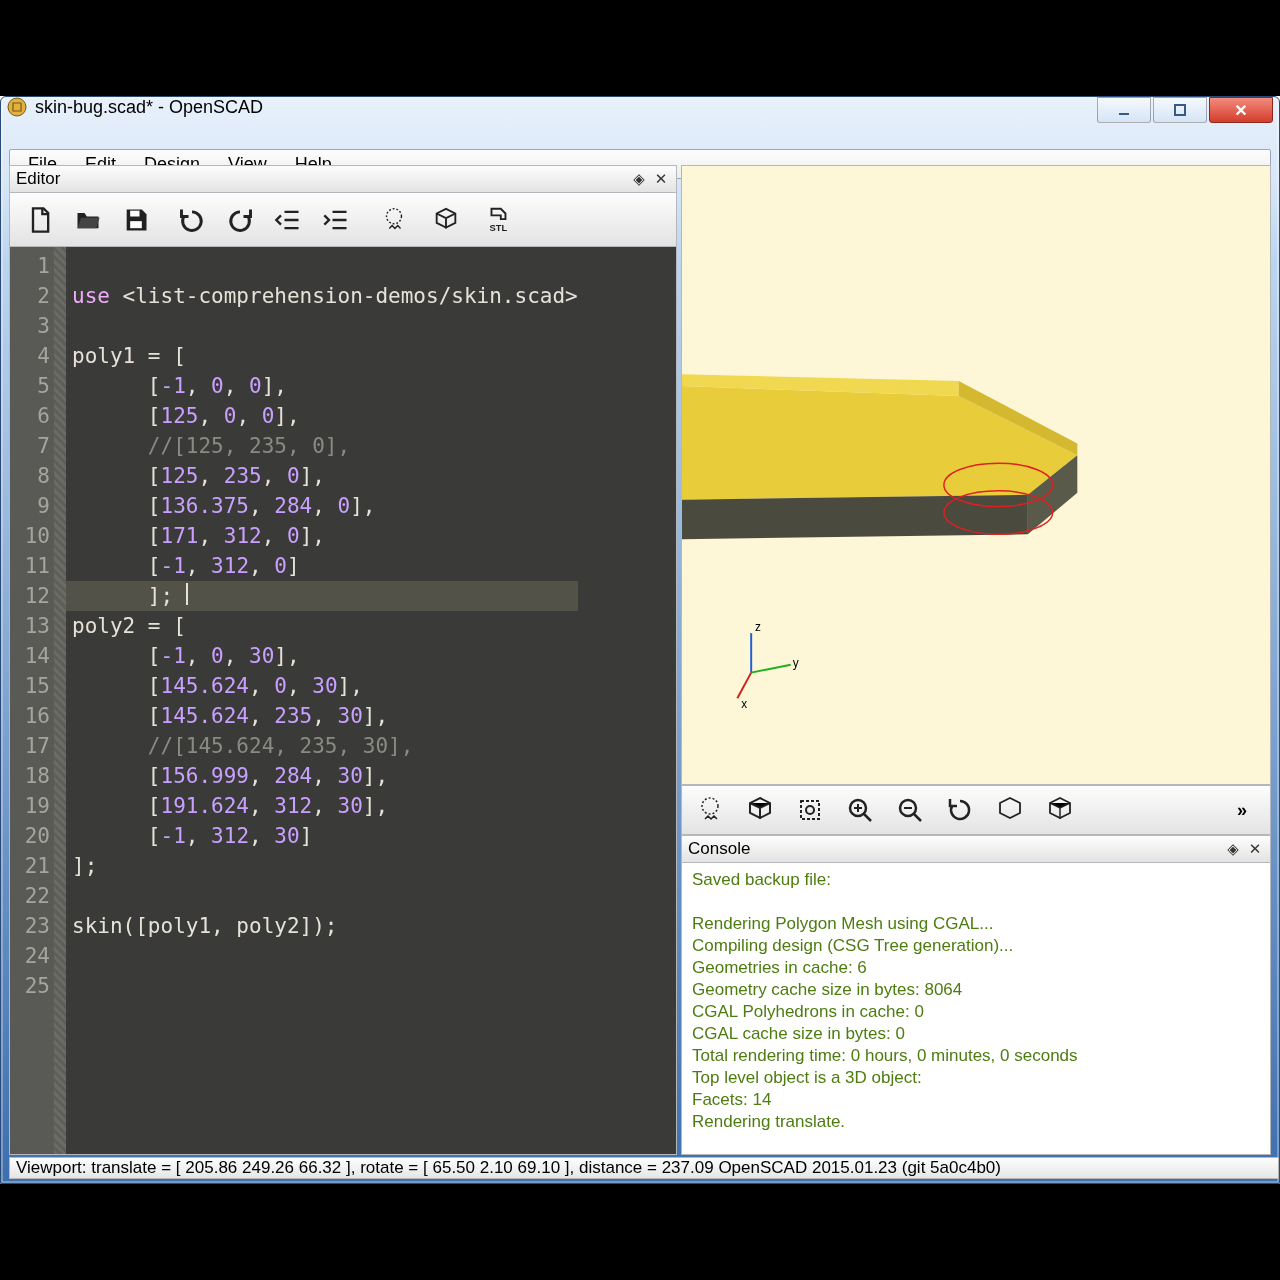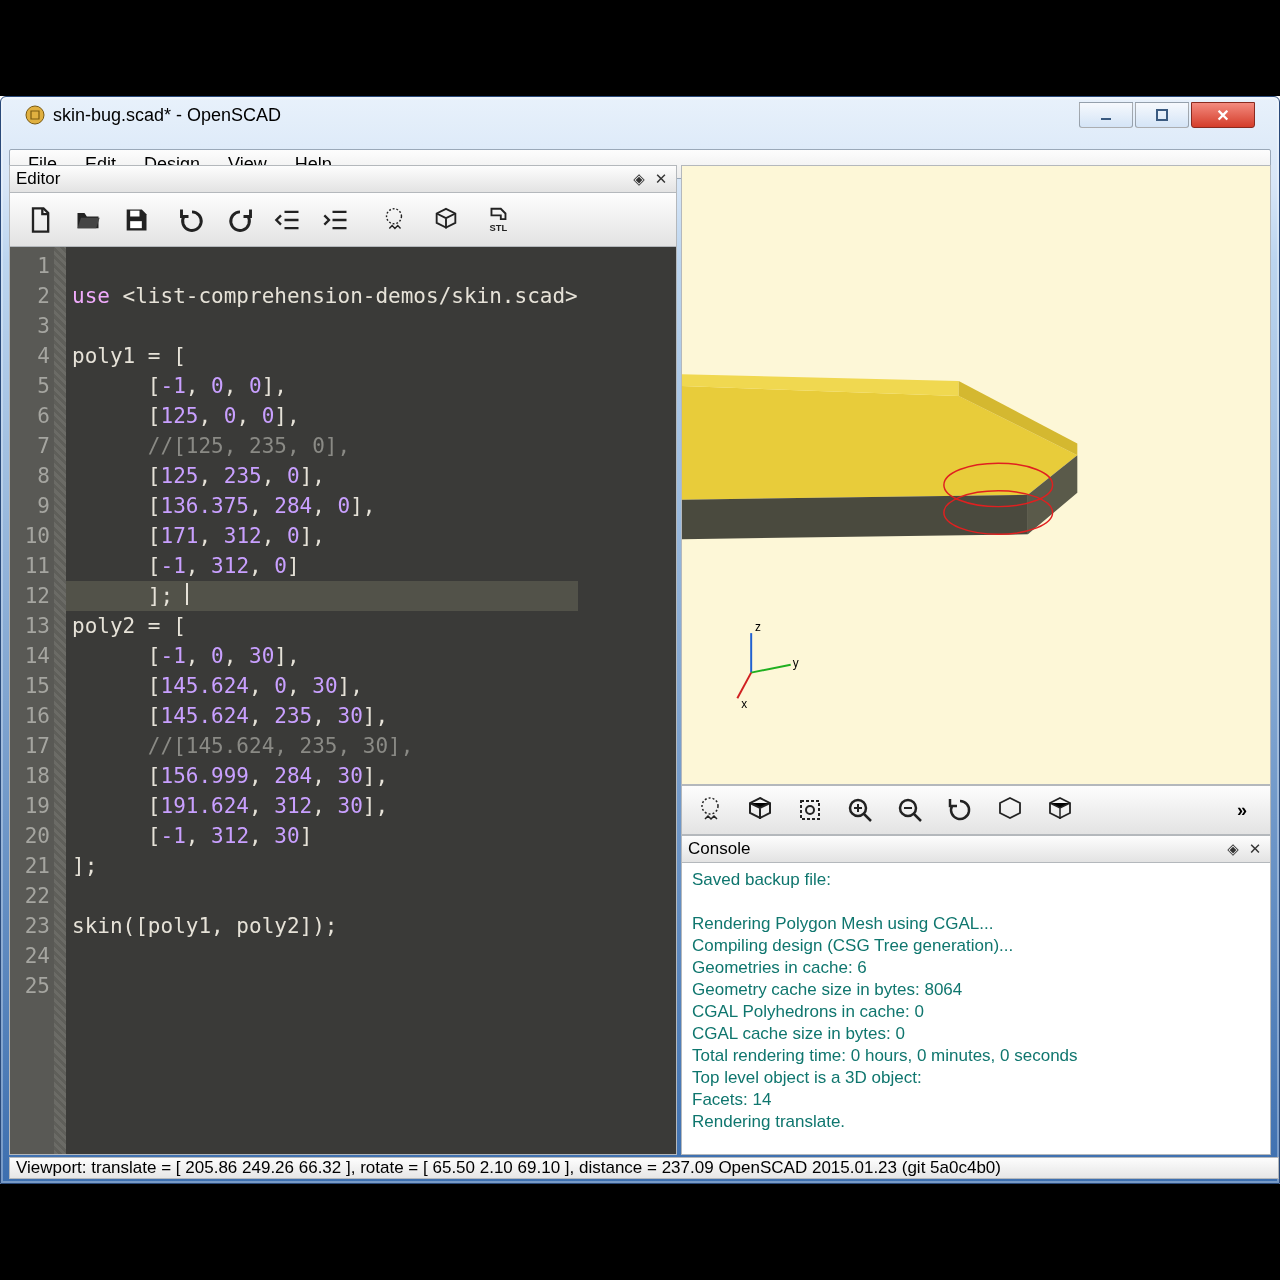--- a/index.html
+++ b/index.html
@@ -6,21 +6,21 @@
   html, body { width: 1280px; height: 1280px; background: #000; font-family: "Segoe UI", Tahoma, sans-serif; overflow: hidden; }
   .letterbox { position:absolute; top:96px; left:0; width:1280px; height:1088px; background:#fff; }
   .window {
     position:absolute; top:96px; left:0; width:1280px; height:1088px;
     border:1px solid #2a4a7a;
     background: linear-gradient(to bottom, #e8f1fb 0%, #d7e6f7 8%, #bcd5ef 15%, #3d6faf 100%);
     box-shadow: 0 0 0 2px rgba(255,255,255,0.3) inset;
     border-radius: 6px 6px 0 0;
   }
   .titlebar {
-    height:36px; display:flex; align-items:center; padding:0 24px;
+    height:36px; display:flex; padding:0 6px;
     color:#000; font-size:18px;
   }
   .titlebar .icon { width:20px; height:20px; margin-right:8px; display:inline-block; }
   .titlebar .wincontrols { margin-left:auto; display:flex; gap:2px; }
   .winbtn {
     width:54px; height:26px; border-radius:0 0 3px 3px; border:1px solid rgba(0,0,0,0.3);
     display:flex; align-items:center; justify-content:center; font-size:14px;
     background: linear-gradient(to bottom, #f6f9fd, #d4e4f6);
     color:#3a5a80;
   }
@@ -79,21 +79,21 @@
   .view-toolbar {
     height:50px; background: linear-gradient(to bottom,#fdfdfd,#e3e3e3);
     border:1px solid #b4b8bc; display:flex; align-items:center; padding:0 8px; gap:10px;
   }
   .vtb { width:40px; height:40px; display:flex; align-items:center; justify-content:center; }
   .vtb svg { width:30px; height:30px; }
   .vtb.chev { margin-left:auto; font-size:18px; font-weight:bold; }
   .console-panel { height:320px; display:flex; flex-direction:column; }
   .console-body {
     flex:1; background:#fff; border:1px solid #b4b8bc; border-top:none; padding:6px 10px;
-    font-size:17px; line-height:22px; font-family:"Segoe UI",sans-serif; color:#0f766e;
+    font-size:17px; line-height:22px; font-family:"Segoe UI",sans-serif; color:#4d7c0f;
   }
   .statusbar {
     position:absolute; left:8px; right:0; bottom:4px; height:22px;
     background: linear-gradient(to bottom,#fdfdfd,#e6e6e6); border:1px solid #b4b8bc;
     font-size:17px; padding:0 6px; display:flex; align-items:center;
   }
 </style>
 </head>
 <body>
 

